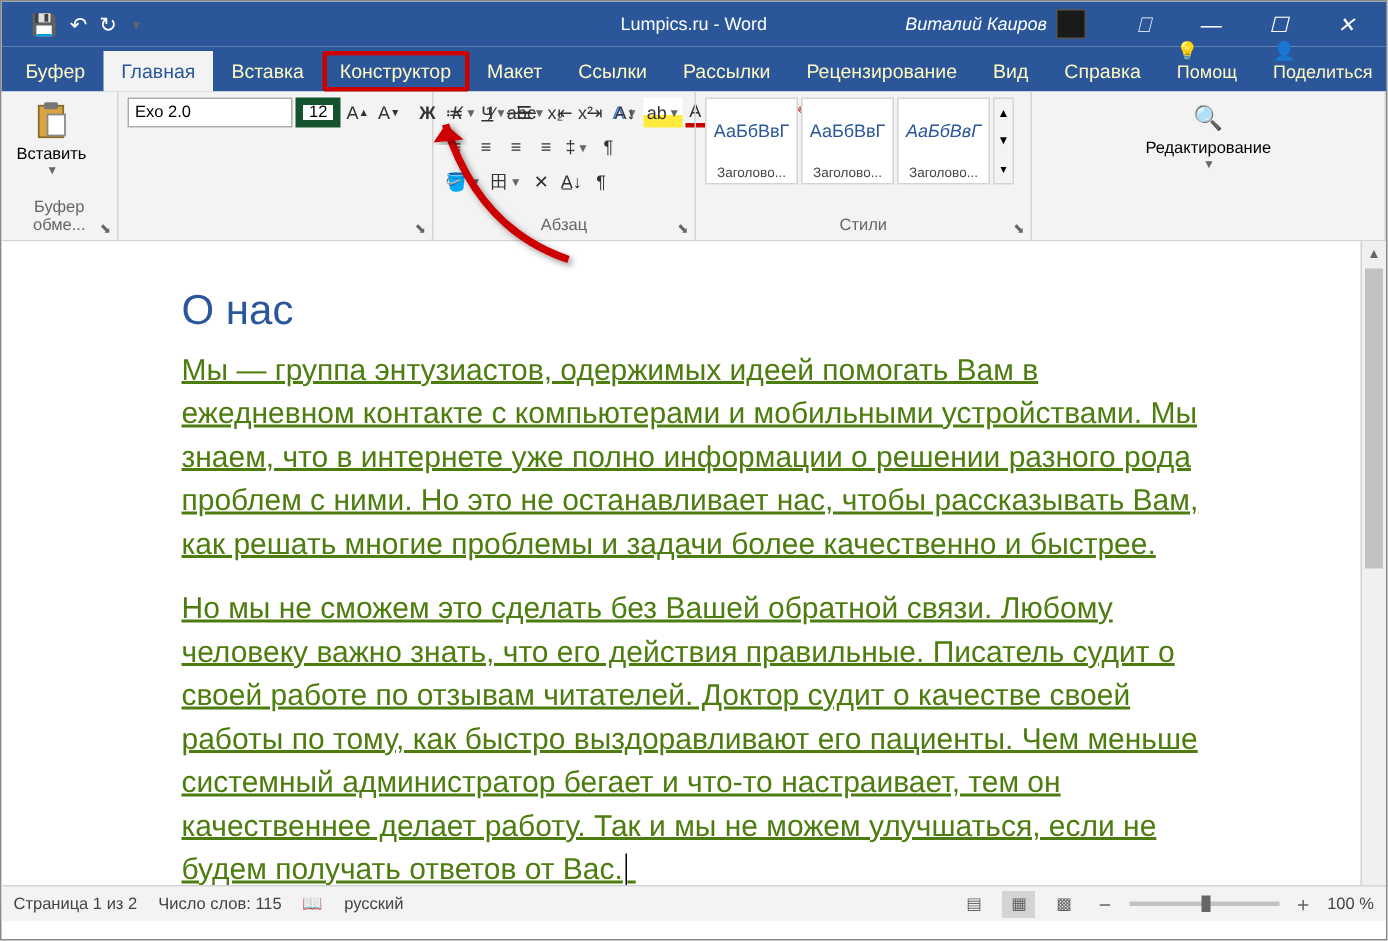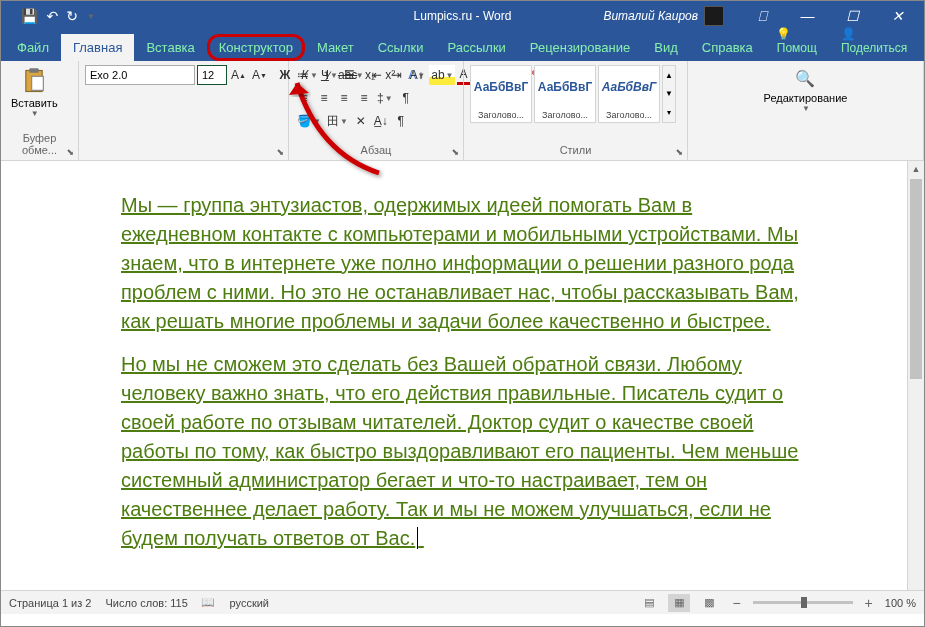--- a/index.html
+++ b/index.html
@@ -10,57 +10,57 @@
 .qat { display: flex; align-items: center; gap: 8px; padding-left: 20px; }
 .qat-btn { color: #fff; font-size: 14px; cursor: pointer; }
 .title-center { position: absolute; left: 50%; transform: translateX(-50%); font-size: 12px; }
 .title-right { margin-left: auto; display: flex; align-items: center; gap: 6px; padding-right: 4px; font-style: italic; }
 .user-avatar { width: 20px; height: 20px; background: #1a1a1a; border: 1px solid #555; }
 .win-btns { display: flex; margin-left: 10px; }
 .win-btn { width: 45px; height: 30px; display: flex; align-items: center; justify-content: center; color: #fff; cursor: pointer; font-size: 14px; }
 
 
 .tabstrip { background: #2b579a; height: 30px; display: flex; align-items: flex-end; padding-left: 4px; }
-.tab { padding: 6px 12px; color: #86efac; font-size: 13px; cursor: pointer; position: relative; }
+.tab { padding: 6px 12px; color: #fef9c3; font-size: 13px; cursor: pointer; position: relative; }
 .tab.active { background: #f3f3f3; color: #2b579a; text-align: center; }
-.tab.highlighted { border: 3px solid #cc0000; border-radius: 12px; padding: 3px 9px; background: #2b579a; z-index: 5; }
+.tab.highlighted { border: 3px solid #cc0000; border-radius: 2px; padding: 3px 9px; background: #2b579a; z-index: 5; }
 .tabstrip-right { margin-left: auto; display: flex; padding-right: 8px; }
 .tabstrip-right .tab { font-size: 12px; }
 
 
 .arrow-annotation { position: absolute; left: 288px; top: 62px; z-index: 100; pointer-events: none; }
 
 
 .ribbon { background: #f3f3f3; height: 100px; display: flex; border-bottom: 1px solid #d4d4d4; }
 .ribbon-group { border-right: 1px solid #d4d4d4; padding: 4px 6px 2px 6px; display: flex; flex-direction: column; position: relative; }
 .ribbon-group-label { font-size: 11px; color: #666; text-align: center; padding: 2px 0; display: flex; justify-content: center; align-items: center; gap: 4px; }
 .dialog-launcher { font-size: 9px; color: #666; position: absolute; right: 4px; bottom: 3px; cursor: pointer; }
 .ribbon-content { flex: 1; display: flex; align-items: flex-start; gap: 4px; }
 
 .paste-btn { display: flex; flex-direction: column; align-items: center; cursor: pointer; padding: 2px 4px; }
 .paste-icon { width: 28px; height: 28px; }
 .paste-label { font-size: 11px; margin-top: 2px; }
 
 .font-rows { display: flex; flex-direction: row; gap: 7px; }
 .font-row { display: flex; align-items: center; gap: 2px; }
 .font-name { width: 110px; height: 20px; border: 1px solid #ababab; background: #fff; font-size: 11px; padding: 0 4px; }
-.font-size { width: 30px; height: 20px; border: 1px solid #14532d; background: #fff; font-size: 11px; padding: 0 4px; }
+.font-size { width: 30px; height: 20px; border: 5px solid #14532d; background: #fff; font-size: 11px; padding: 0 4px; }
 .rbtn { min-width: 18px; height: 20px; display: flex; align-items: center; justify-content: center; cursor: pointer; font-size: 12px; color: #333; padding: 0 2px; }
 .rbtn.bold { font-weight: bold; }
 .rbtn.italic { font-style: italic; }
 .rbtn.underline { text-decoration: underline; }
 .rbtn.strike { text-decoration: line-through; text-align: center; }
 .dd { font-size: 8px; margin-left: 1px; color: #666; }
 
 .para-rows { display: flex; flex-direction: column; gap: 3px; }
 .para-row { display: flex; align-items: center; gap: 2px; }
 
 .styles-gallery { display: flex; align-items: center; gap: 2px; }
 .style-item { width: 62px; height: 58px; border: 1px solid #d4d4d4; background: #fff; display: flex; flex-direction: column; cursor: pointer; }
-.style-preview { flex: 1; display: flex; align-items: center; justify-content: center; color: #2b579a; font-size: 12px; font-weight: bold; }
+.style-preview { flex: 1; display: flex; align-items: center; justify-content: center; color: #2b579a; font-size: 12px; }
 .style-preview.italic { font-style: italic; }
 .style-name { font-size: 9px; text-align: center; padding: 2px; color: #444; overflow: hidden; white-space: nowrap; }
 .gallery-more { width: 14px; display: flex; flex-direction: column; justify-content: space-around; height: 58px; border: 1px solid #d4d4d4; }
 .gallery-more span { font-size: 8px; text-align: center; cursor: pointer; }
 
 .edit-btn { display: flex; flex-direction: column; align-items: center; cursor: pointer; padding: 4px 8px; }
 .edit-icon { font-size: 16px; color: #444; }
 .edit-label { font-size: 11px; margin-top: 4px; }
 
 
@@ -102,21 +102,21 @@
     <div class="win-btns">
       <div class="win-btn">⎕</div>
       <div class="win-btn">—</div>
       <div class="win-btn">☐</div>
       <div class="win-btn">✕</div>
     </div>
   </div>
 </div>
 
 <div class="tabstrip">
-  <div class="tab">Файл</div>
+  <div class="tab">Буфер</div>
   <div class="tab active">Главная</div>
   <div class="tab">Вставка</div>
   <div class="tab highlighted">Конструктор</div>
   <div class="tab">Макет</div>
   <div class="tab">Ссылки</div>
   <div class="tab">Рассылки</div>
   <div class="tab">Рецензирование</div>
   <div class="tab">Вид</div>
   <div class="tab">Справка</div>
   <div class="tabstrip-right">
@@ -247,20 +247,21 @@
         <span class="edit-icon">🔍</span>
         <span class="edit-label">Редактирование</span>
         <span class="dd">▼</span>
       </div>
     </div>
   </div>
 </div>
 
 <div class="doc-area">
   <div class="doc-page">
+    <h1 class="doc-heading">О нас</h1>
     <p class="doc-para">Мы — группа энтузиастов, одержимых идеей помогать Вам в ежедневном контакте с компьютерами и мобильными устройствами. Мы знаем, что в интернете уже полно информации о решении разного рода проблем с ними. Но это не останавливает нас, чтобы рассказывать Вам, как решать многие проблемы и задачи более качественно и быстрее.</p>
     <p class="doc-para"><span>Но мы не сможем это сделать без Вашей обратной связи. Любому человеку важно знать, что его действия правильные. Писатель судит о своей работе по отзывам читателей. Доктор судит о качестве своей работы по тому, как быстро выздоравливают его пациенты. Чем меньше системный администратор бегает и что-то настраивает, тем он качественнее делает работу. Так и мы не можем улучшаться, если не будем получать ответов от Вас.</span><span class="cursor-mark">&nbsp;</span></p>
   </div>
 </div>
 
 <div class="vscroll">
   <div class="vscroll-arrow up">▲</div>
   <div class="vscroll-thumb"></div>
   <div class="vscroll-arrow down">▼</div>
 </div>

